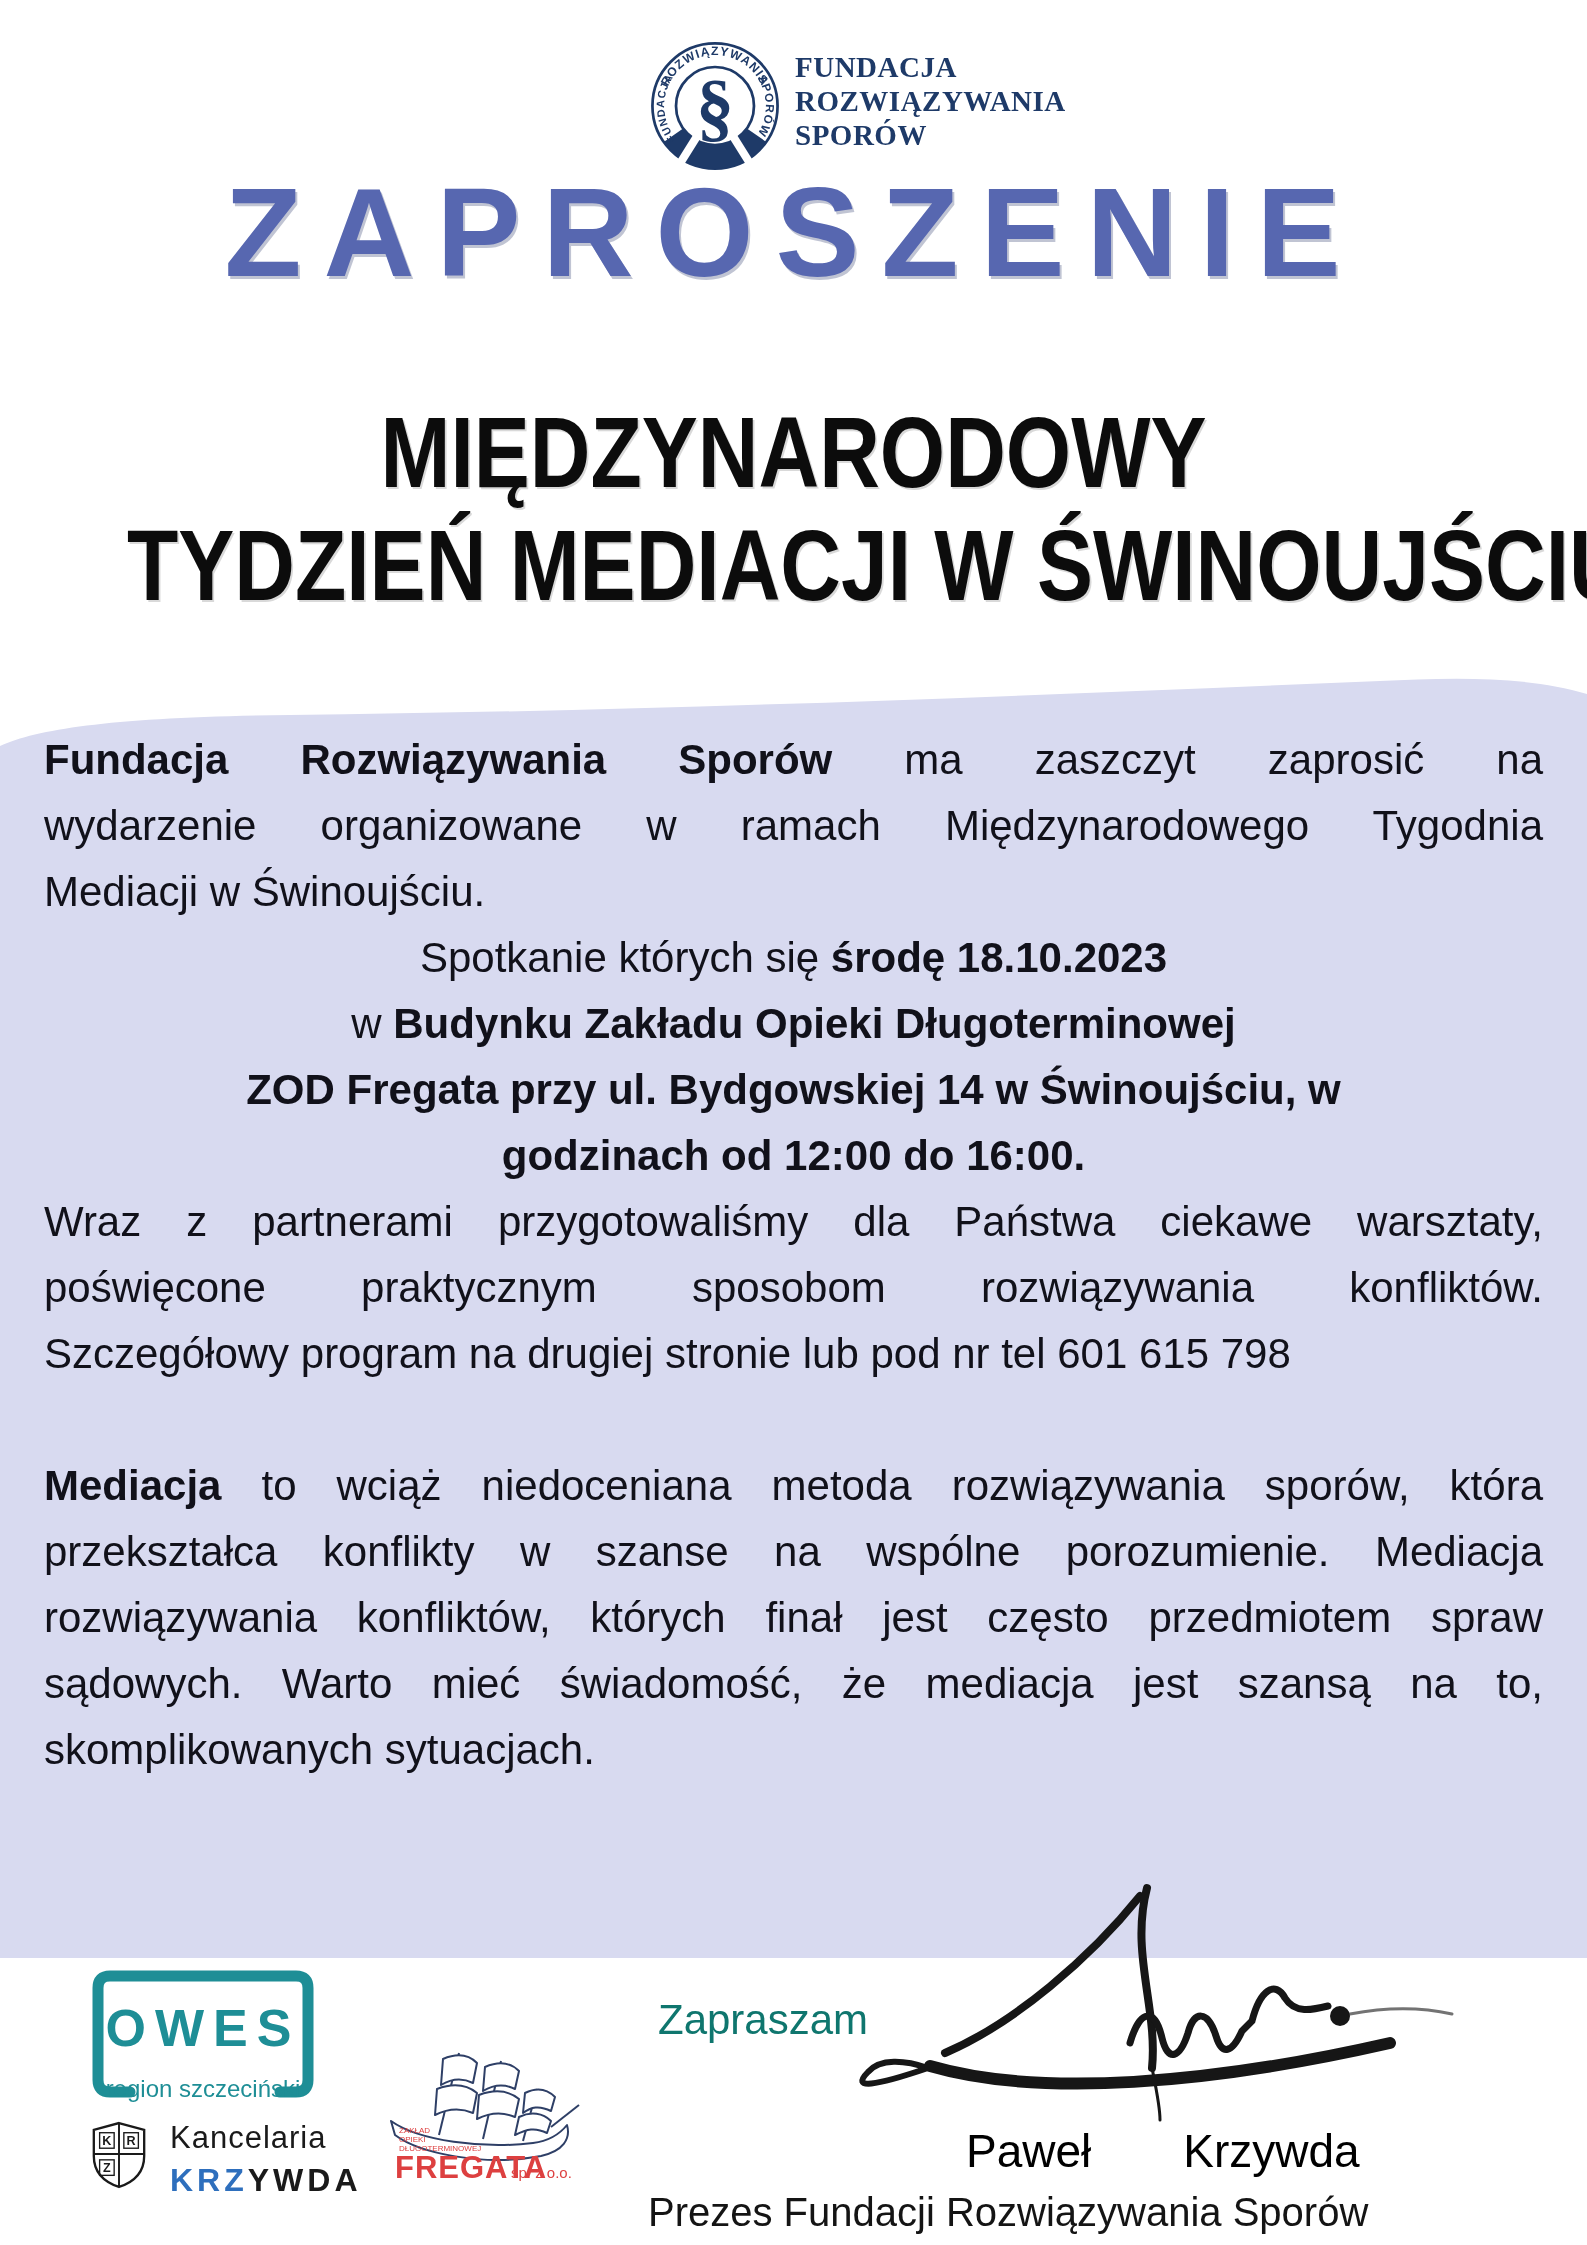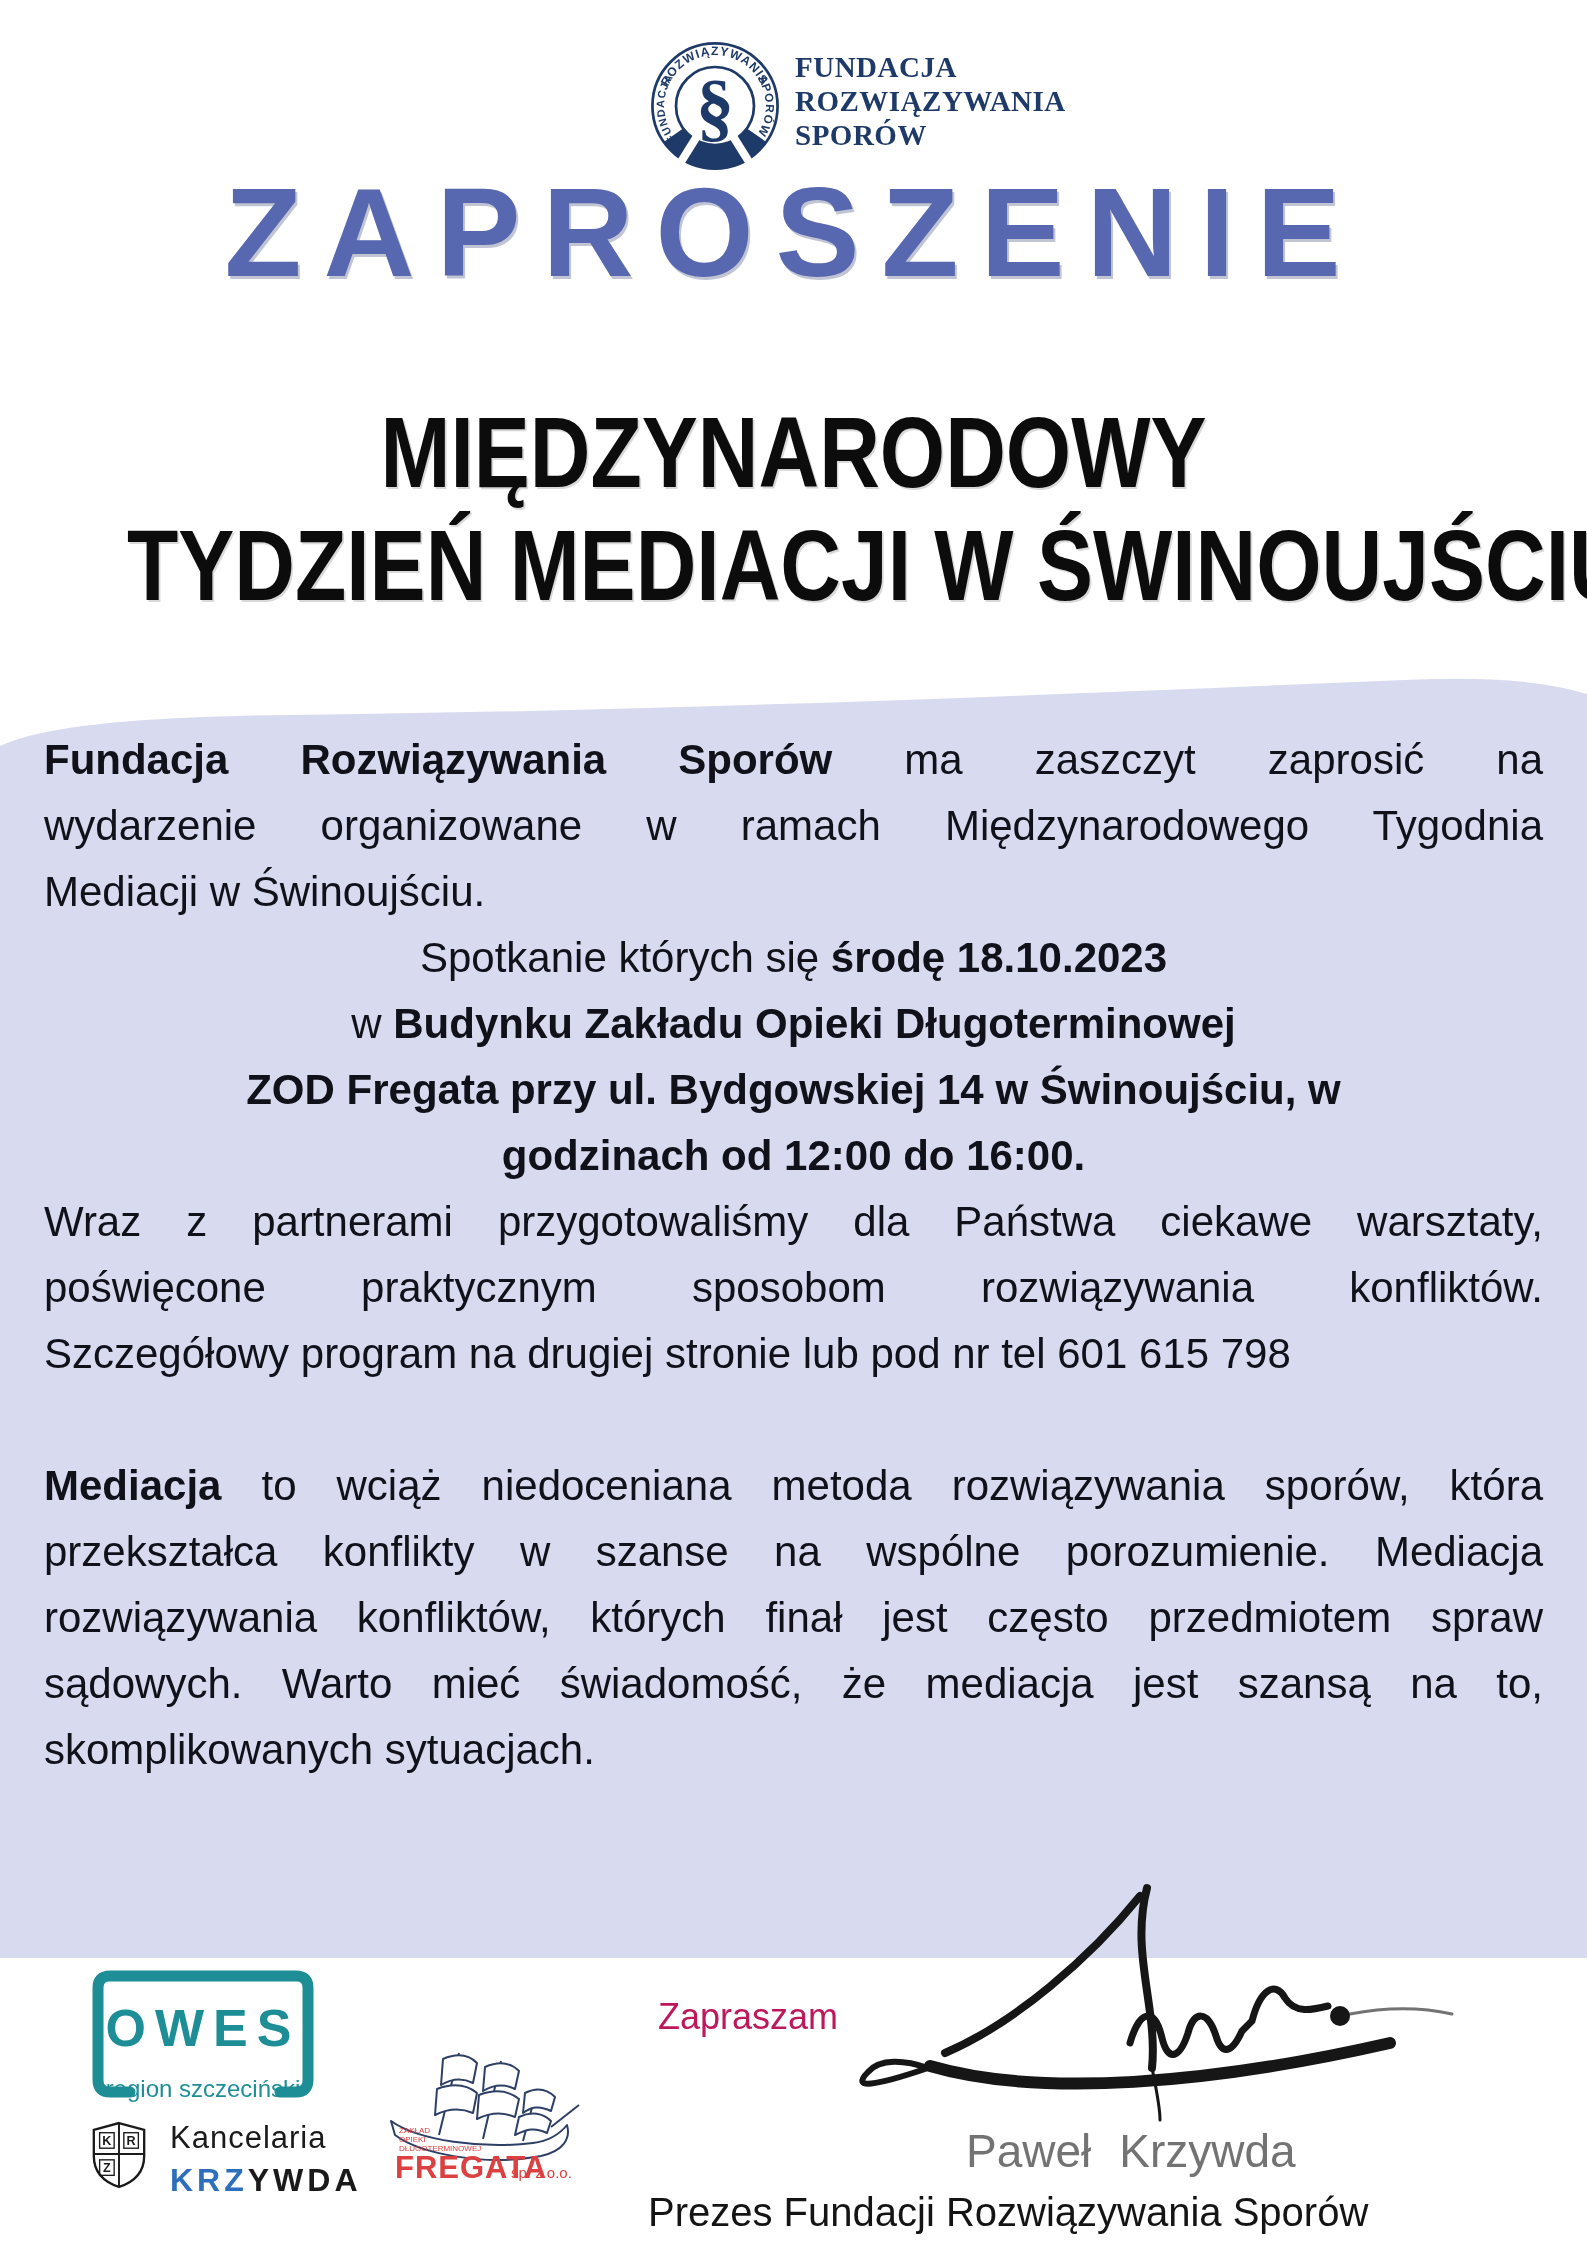--- a/index.html
+++ b/index.html
@@ -31,23 +31,23 @@
   .ln b{font-weight:bold;}
 
   
   .owes{position:absolute;left:88px;top:1966px;}
   .krzywda{position:absolute;left:88px;top:2120px;display:flex;align-items:flex-start;}
   .krz-text{margin-left:20px;color:#1a1a1a;}
   .krz-line1{font-size:31px;letter-spacing:1px;}
   .krz-line2{font-size:32px;font-weight:bold;letter-spacing:4px;margin-top:6px;}
   .krz-blue{color:#2e6fbd;}
   .fregata{position:absolute;left:383px;top:2045px;}
-  .zapraszam{position:absolute;left:658px;top:1996px;font-size:36px;color:#be185d;}
+  .zapraszam{position:absolute;left:658px;top:1996px;font-size:42px;color:#0f766e;}
   .signature{position:absolute;left:780px;top:1858px;}
-  .names{position:absolute;left:966px;top:2124px;display:flex;gap:28px;font-size:46px;color:#737373;}
+  .names{position:absolute;left:966px;top:2124px;display:flex;gap:92px;font-size:46px;color:#000000;}
   .role{position:absolute;left:648px;top:2190px;font-size:40px;color:#141414;white-space:nowrap;}
 </style>
 </head>
 <body>
 
 <div class="page">
 
   <svg class="bg" width="1587" height="2245" viewBox="0 0 1587 2245">
     <path d="M0,1958 L0,746 C40,728 120,717 290,715 C650,711 1000,697 1380,681 C1445,678 1525,675 1587,694 L1587,1958 Z" fill="#d8daf0"></path>
   </svg>

